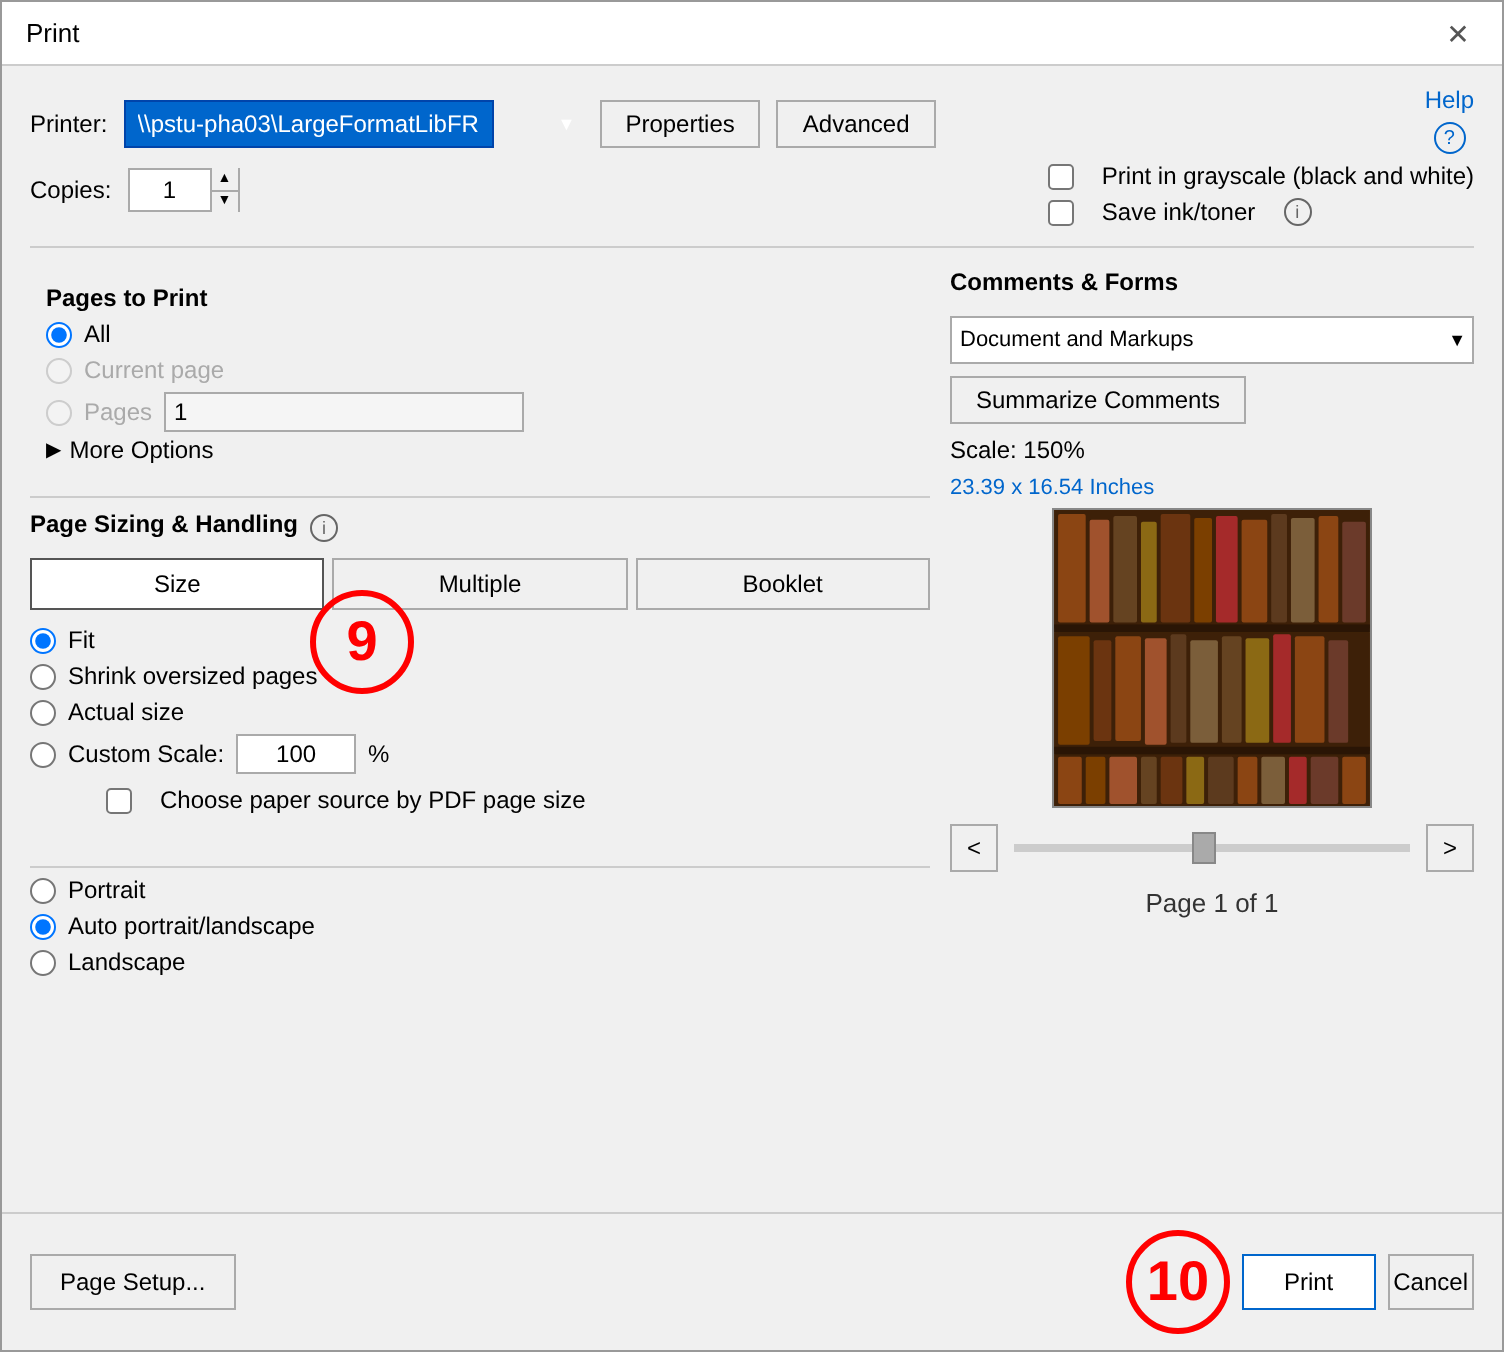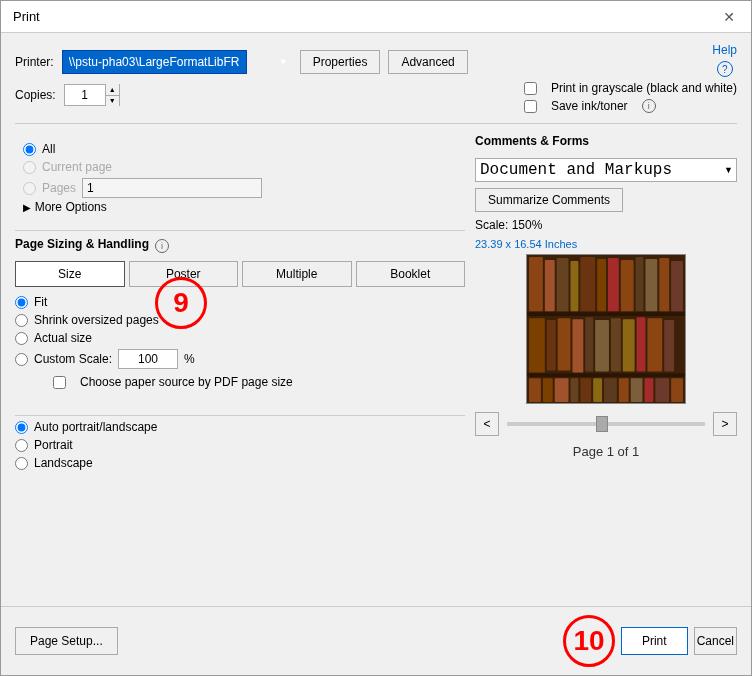--- a/index.html
+++ b/index.html
@@ -278,25 +278,24 @@
     .comments-forms-section {
       display: flex;
       flex-direction: column;
       gap: 6px;
     }
     .select-dropdown {
       width: 100%;
       height: 24px;
       border: 1px solid #aaa;
       background: #fff;
-      font-size: 16px;
+      font-size: 11px;
       padding: 0 4px;
       cursor: pointer;
       appearance: none;
-      font-family: Liberation Mono, monospace;
       -webkit-appearance: none;
     }
     .select-wrapper {
       position: relative;
     }
     .select-wrapper::after {
       content: '▼';
       position: absolute;
       right: 4px;
       top: 50%;
@@ -491,20 +490,21 @@
       </div>
     </div>
 
     <hr class="separator">
 
     <div class="main-area">
 
       <div class="left-panel">
 
         <div class="section-box">
+          <div class="section-title">Pages to Print</div>
           <div class="radio-group">
             <div class="radio-row">
               <input type="radio" name="pages" id="all" checked="" style="">
               <label for="all">All</label>
             </div>
             <div class="radio-row">
               <input type="radio" name="pages" id="currentpage" disabled="" style="">
               <label for="currentpage" style="color:#aaa;">Current page</label>
             </div>
             <div class="radio-row">
@@ -519,21 +519,20 @@
           </div>
         </div>
 
         <div class="page-sizing-section">
           <div class="sizing-title-row">
             <span class="section-title">Page Sizing &amp; Handling</span>
             <span class="info-icon">i</span>
           </div>
           <div class="sizing-btns">
             <button class="sizing-btn active">Size</button>
-            <button class="sizing-btn">Poster</button>
             <button class="sizing-btn">Multiple</button>
             <button class="sizing-btn">Booklet</button>
           </div>
           <div class="radio-group">
             <div class="radio-row">
               <input type="radio" name="fit" id="fit" checked="" style="">
               <label for="fit">Fit</label>
             </div>
             <div class="radio-row">
               <input type="radio" name="fit" id="shrink" style="">
@@ -557,26 +556,26 @@
         </div>
 
         <div style="position:relative;height:0;">
           <div style="position:absolute;top:-120px;left:140px;width:52px;height:52px;border:3px solid red;border-radius:50%;display:flex;align-items:center;justify-content:center;font-size:28px;font-weight:bold;color:red;pointer-events:none;">9</div>
         </div>
 
         <div class="orientation-section">
           <hr class="separator">
           <div class="radio-group">
             <div class="radio-row">
+              <input type="radio" name="orientation" id="portrait" style="">
+              <label for="portrait">Portrait</label>
+            </div>
+            <div class="radio-row">
               <input type="radio" name="orientation" id="auto" checked="" style="">
               <label for="auto">Auto portrait/landscape</label>
-            </div>
-            <div class="radio-row">
-              <input type="radio" name="orientation" id="portrait" style="">
-              <label for="portrait">Portrait</label>
             </div>
             <div class="radio-row">
               <input type="radio" name="orientation" id="landscape" style="">
               <label for="landscape">Landscape</label>
             </div>
           </div>
         </div>
       </div>
 
       <div class="right-panel">

